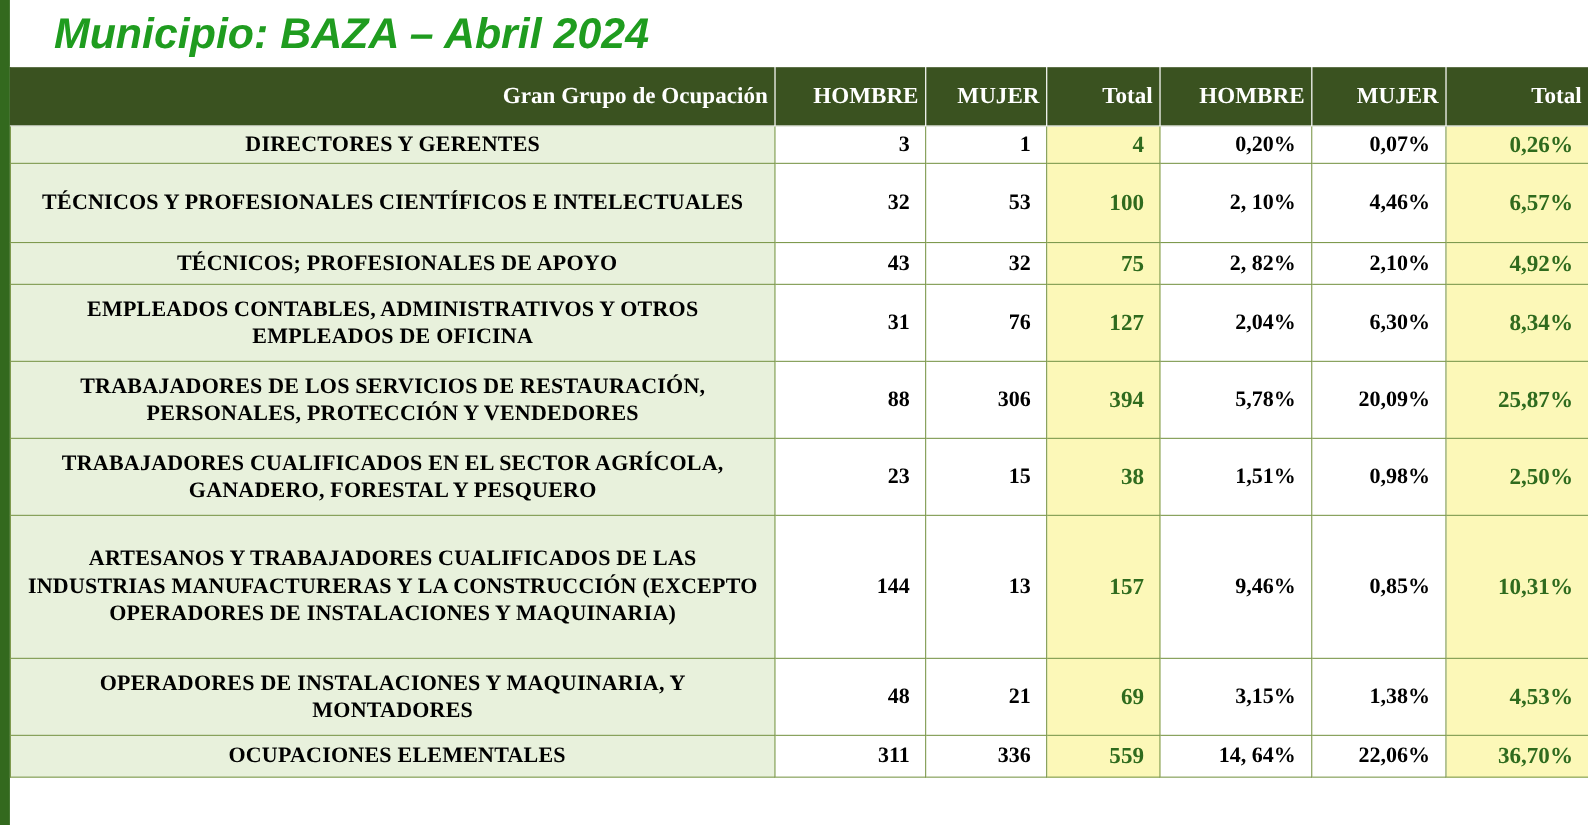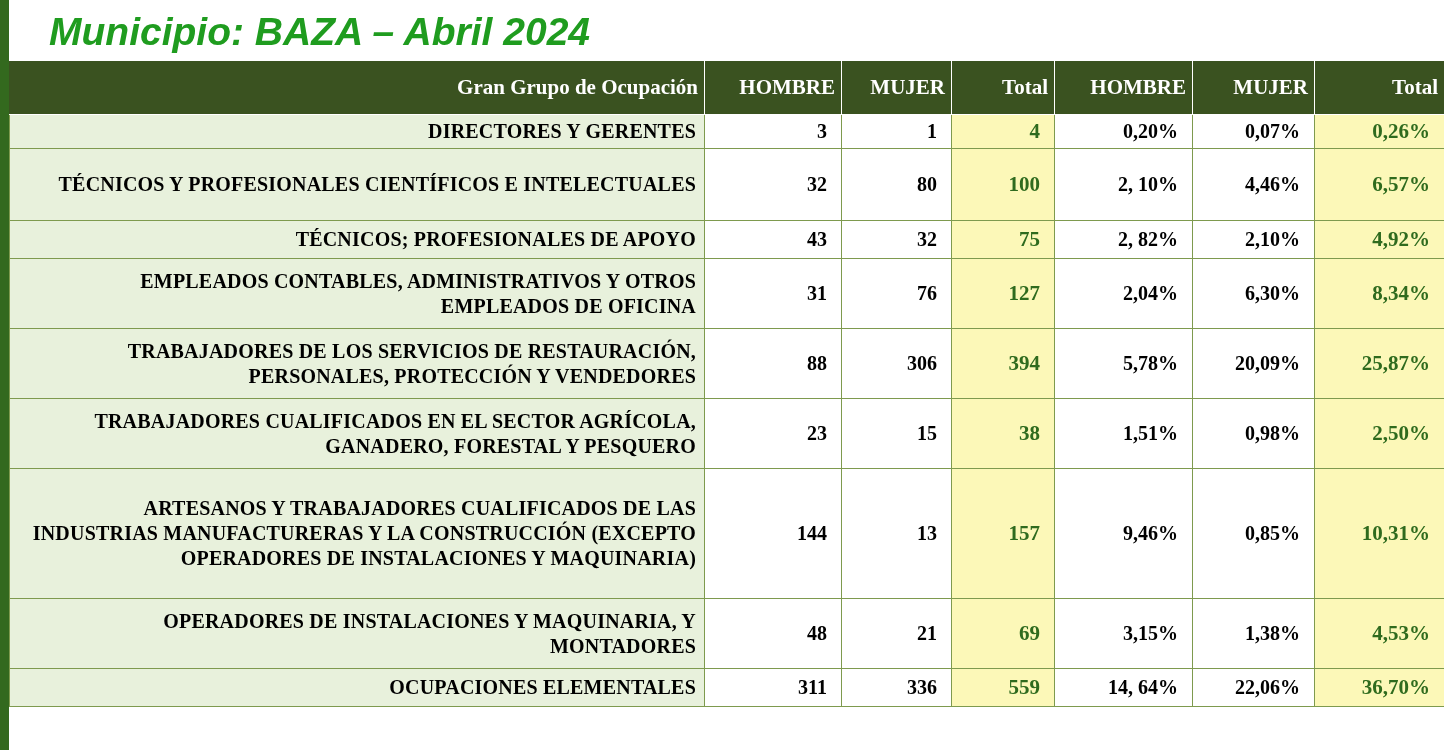--- a/index.html
+++ b/index.html
@@ -65,21 +65,21 @@
     border: 1px solid #7e9a4e;
     font-size: 20px;
     vertical-align: middle;
     padding: 4px 8px;
     box-sizing: border-box;
   }
   tbody td.label {
     background: #e8f1dc;
     font-weight: bold;
     color: #000000;
-    text-align: right;
+    text-align: center;
     line-height: 1.26;
     letter-spacing: 0.2px;
   }
   tbody td.num {
     background: #ffffff;
     font-weight: bold;
     color: #000000;
     text-align: right;
     padding-right: 14px;
   }
@@ -130,21 +130,21 @@
         <td class="num">3</td>
         <td class="num">1</td>
         <td class="total">4</td>
         <td class="num">0,20%</td>
         <td class="num">0,07%</td>
         <td class="total">0,26%</td>
       </tr>
       <tr class="r2">
         <td class="label">TÉCNICOS Y PROFESIONALES CIENTÍFICOS E INTELECTUALES</td>
         <td class="num">32</td>
-        <td class="num">80</td>
+        <td class="num">53</td>
         <td class="total">100</td>
         <td class="num">2, 10%</td>
         <td class="num">4,46%</td>
         <td class="total">6,57%</td>
       </tr>
       <tr class="r1">
         <td class="label">TÉCNICOS; PROFESIONALES DE APOYO</td>
         <td class="num">43</td>
         <td class="num">32</td>
         <td class="total">75</td>

